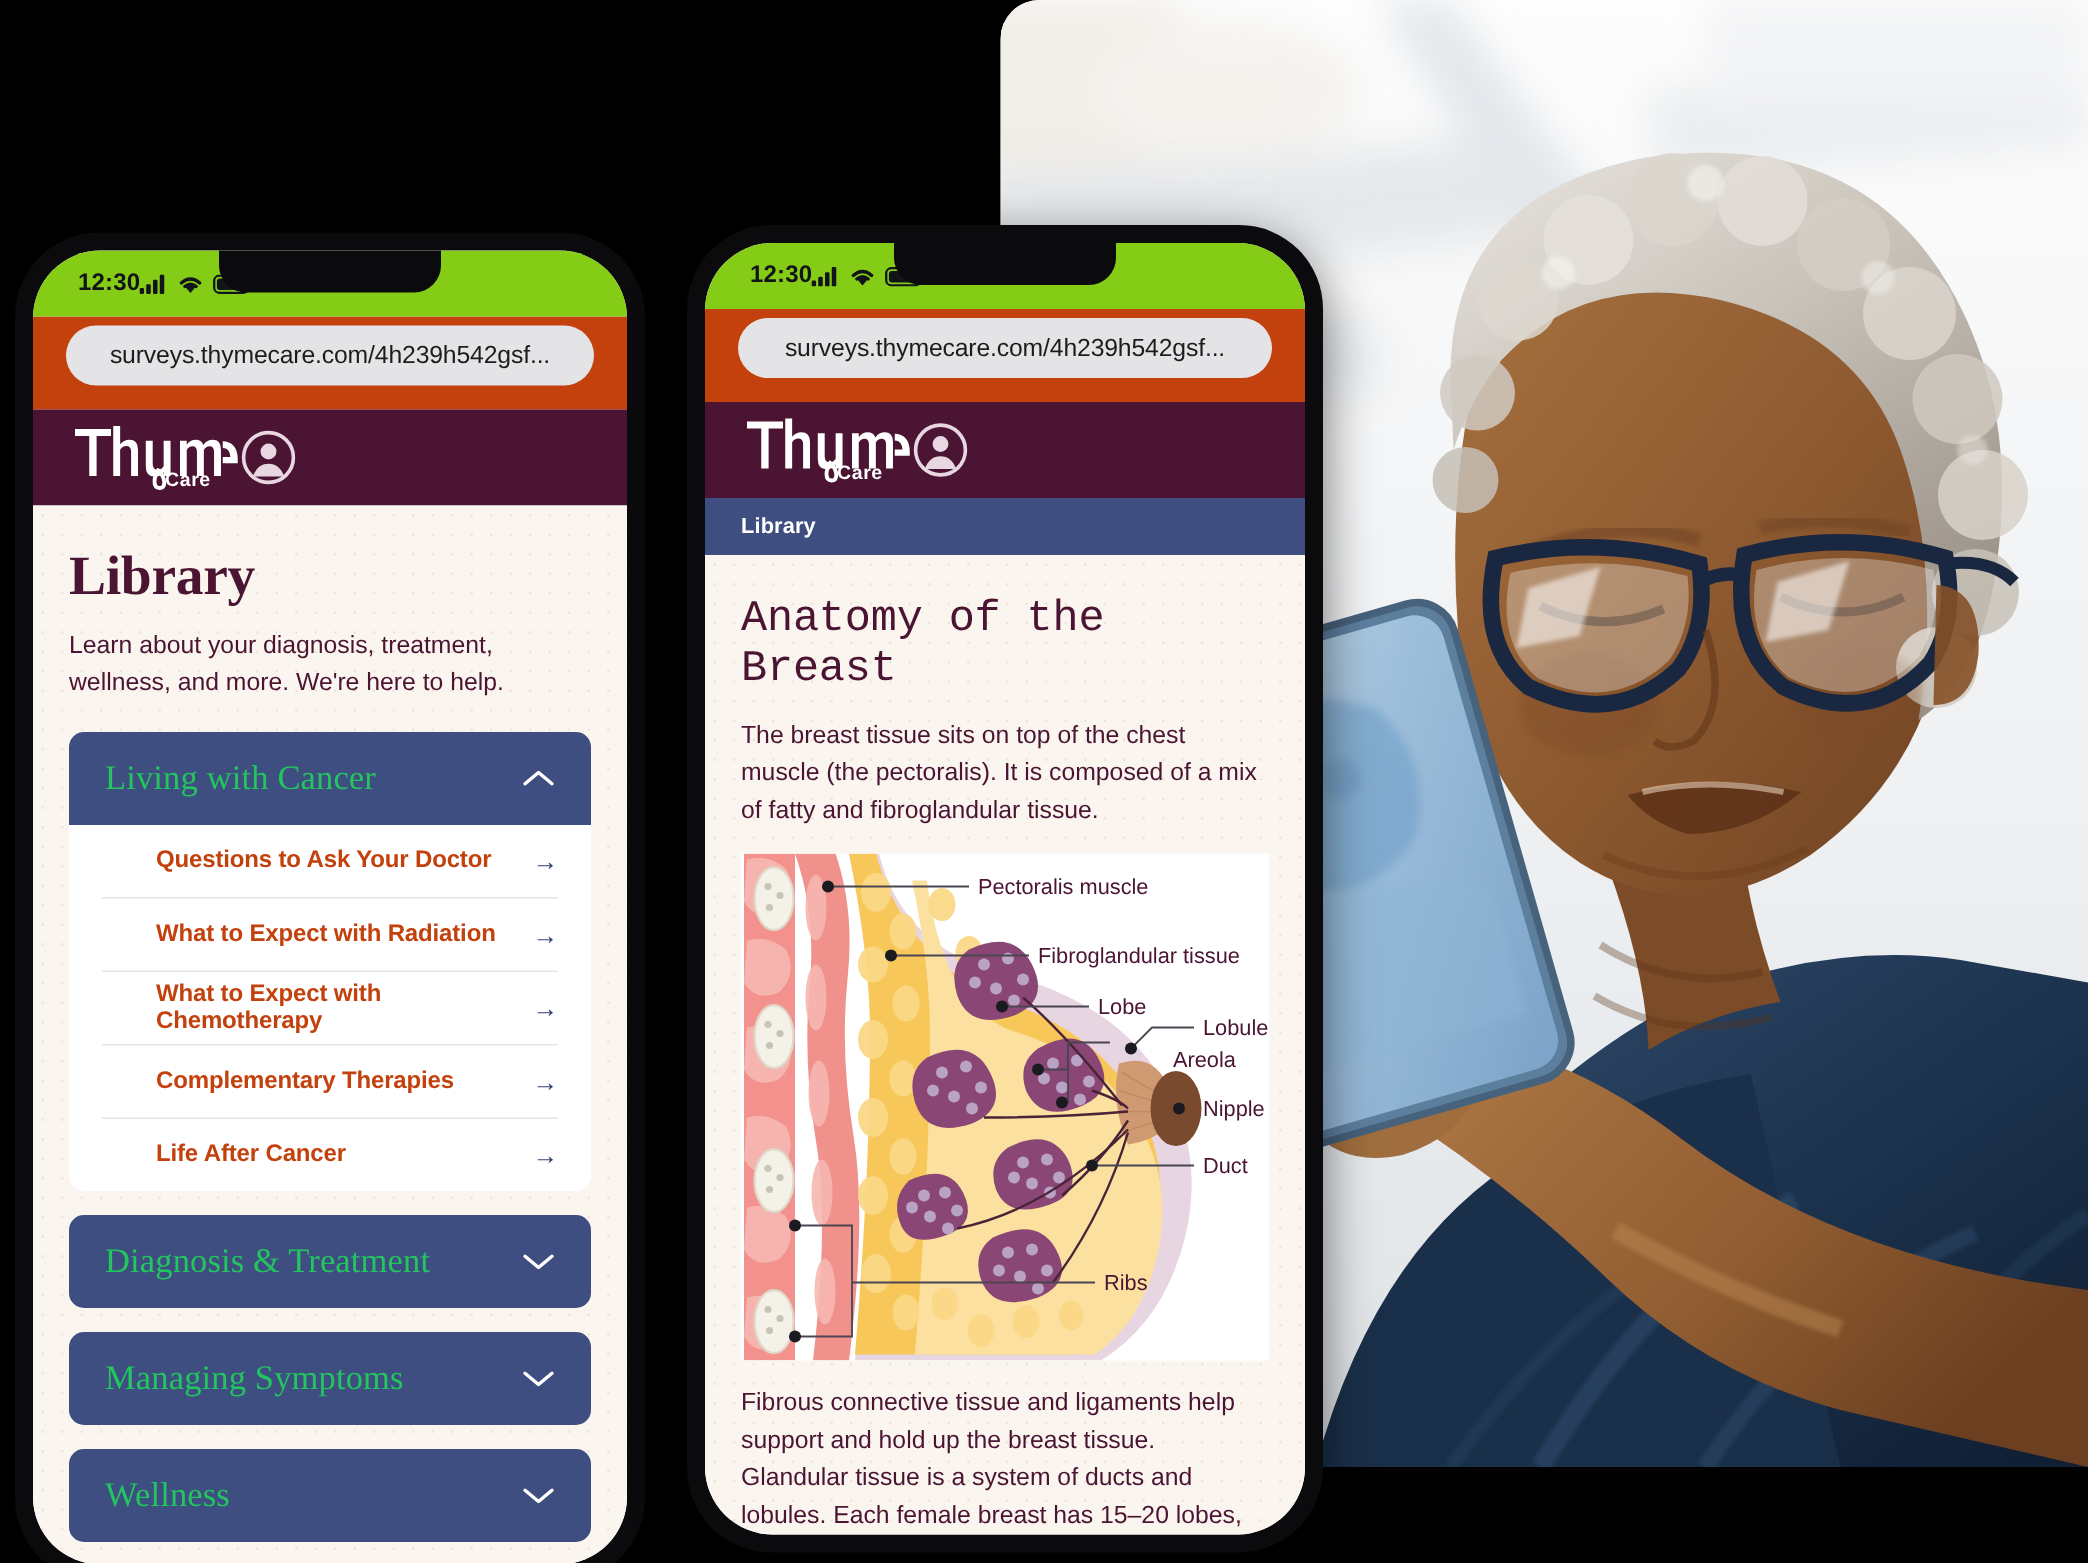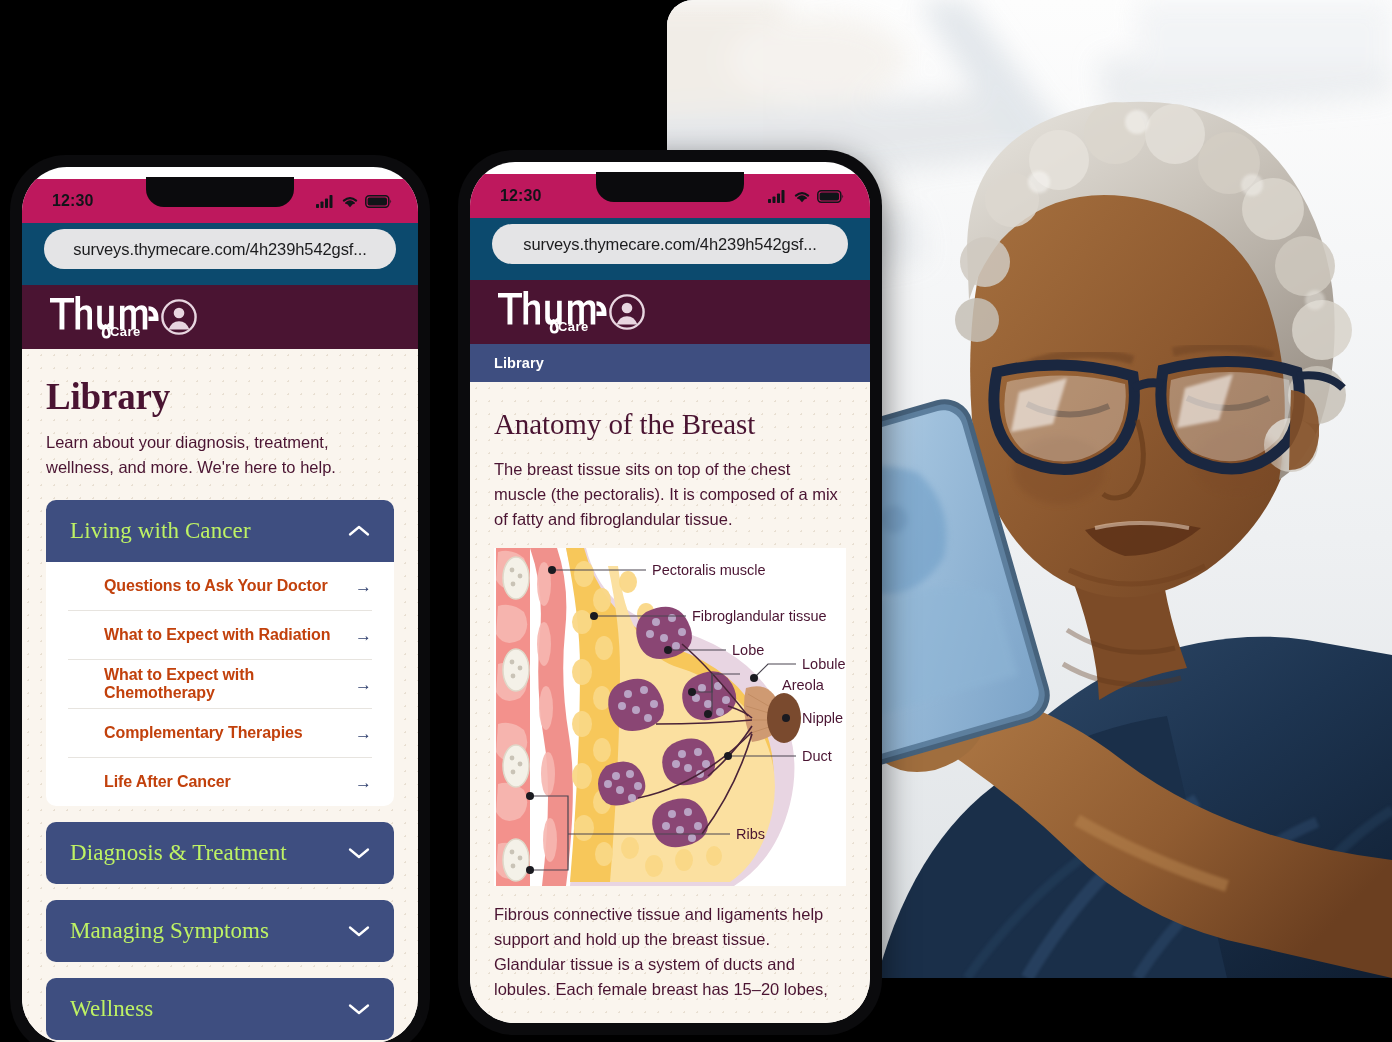--- a/index.html
+++ b/index.html
@@ -47,27 +47,25 @@
     border-radius: 45px;
     overflow: hidden;
   }
   #phone-left  { left: 10px;  top: 155px; width: 420px; height: 900px; }
   #phone-right { left: 458px; top: 150px; width: 424px; height: 885px; }
 
   
   .statusbar {
     position: relative;
     height: 44px;
-    background: #be185d;
+    background: #84cc16;
     display: flex;
     align-items: center;
-    justify-content: space-between;
     padding: 0 26px 0 30px;
     box-sizing: border-box;
-    margin-top: 12px;
   }
   .clock {
     font-size: 16px;
     font-weight: bold;
     color: #111418;
     letter-spacing: 0.1px;
   }
   .status-icons { display: flex; align-items: center; gap: 6px; }
   .notch {
     position: absolute;
@@ -75,21 +73,21 @@
     transform: translateX(-50%);
     top: -2px;
     width: 148px;
     height: 30px;
     background: #0b0b0d;
     border-radius: 0 0 18px 18px;
   }
 
   
   .urlbar-wrap {
-    background: #0c4a6e;
+    background: #c2410c;
     padding: 6px 22px 16px 22px;
     text-align: center;
   }
   .urlbar {
     background: #e4e4e6;
     border-radius: 22px;
     height: 40px;
     display: flex;
     align-items: center;
     justify-content: center;
@@ -167,21 +165,21 @@
     align-items: center;
     justify-content: space-between;
     padding: 0 24px;
     box-sizing: border-box;
     cursor: pointer;
   }
   .acc.open .acc-head { border-radius: 10px 10px 0 0; }
   .acc-title {
     font-family: "Liberation Serif", serif;
     font-size: 23px;
-    color: #bef264;
+    color: #22c55e;
     letter-spacing: 0.1px;
   }
   .acc-body {
     background: #ffffff;
     border-radius: 0 0 10px 10px;
     padding: 0 22px;
   }
   .acc-item {
     display: flex;
     align-items: center;
@@ -195,21 +193,21 @@
     font-size: 16px;
     font-weight: bold;
     color: #c2410c;
     letter-spacing: -0.1px;
     margin-left: 36px;
   }
   .arrow-r { color: #2f3f6e; font-size: 17px; line-height: 1; }
 
   
   h2.art-title {
-    font-family: Liberation Serif, serif;
+    font-family: Liberation Mono, monospace;
     font-size: 29px;
     color: #4a1432;
     margin: 26px 0 16px 0;
     font-weight: normal;
     letter-spacing: -0.1px;
   }
   p.art-para {
     font-size: 16.5px;
     line-height: 25px;
     color: #4a1432;

